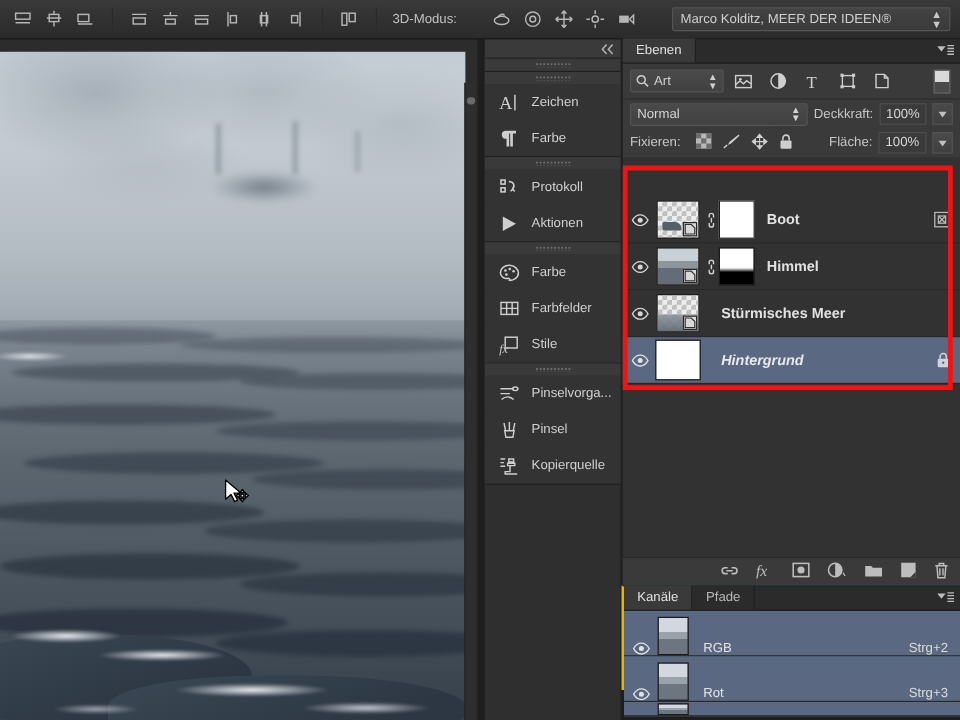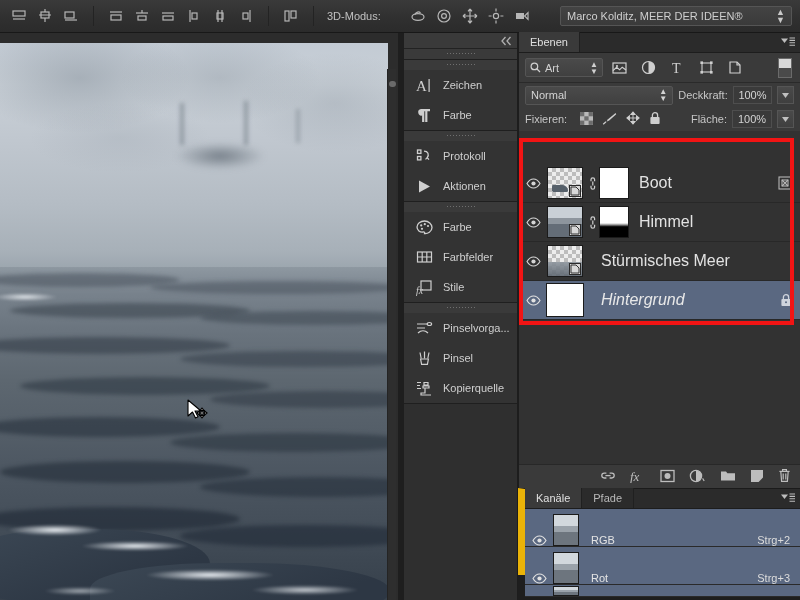--- a/index.html
+++ b/index.html
@@ -183,39 +183,39 @@
   .thumb-photo {
     position:absolute; inset:0;
     background: linear-gradient(#c9d0d6 0 35%, #8d959d 35% 55%, #646d77 55% 100%);
   }
   .smart-badge {
     position:absolute; right:1px; bottom:1px; width:12px; height:12px;
     background:#d8d8d8; border:1px solid #2b2b2b;
   }
   .link-ic { width:16px; display:flex; align-items:center; justify-content:center; }
   .mask-box { width:30px; height:32px; border:1px solid #1b1b1b; flex:none; }
-  .layer-name { margin-left:10px; font-size:16px; color:#e2e2e2; white-space:nowrap; }
+  .layer-name { margin-left:10px; font-size:12px; color:#e2e2e2; white-space:nowrap;font-weight:bold; }
   .layer-name.italic { font-style:italic; color:#e8e8e8; }
   .row-right { margin-left:auto; margin-right:9px; display:flex; align-items:center; }
 
   #red-box {
     position:absolute; left:519px; top:138px; width:275px; height:187px;
     border:4px solid #f21414; pointer-events:none; z-index:40;
   }
 
   #layers-footer {
     position:absolute; left:0; bottom:0; width:282px; height:24px;
     background:#3a3a3a; border-top:1px solid #282828;
     display:flex; align-items:center; justify-content:flex-end; gap:14px; padding-right:10px;
   }
 
   
   #channels {
     position:absolute; left:518px; top:488px; width:282px; height:87px;
-    background:#0f766e; border-left:7px solid #eab308; border-top:1px solid #1b1b1b;
+    background:#0f766e; border-left:2px solid #eab308; border-top:1px solid #1b1b1b;
   }
   .ch-row {
     height:38px; display:flex; align-items:flex-end; background:#5a6881;
     border-bottom:1px solid #2a2a2a;
   }
   .ch-thumb {
     width:26px; height:32px; border:1px solid #1b1b1b; flex:none;
     background: linear-gradient(#d2d8dd 0 38%, #9aa2aa 38% 58%, #6d757e 58% 100%);
   }
   .ch-name { margin-left:12px; font-size:11px; color:#e4e4e4; }

